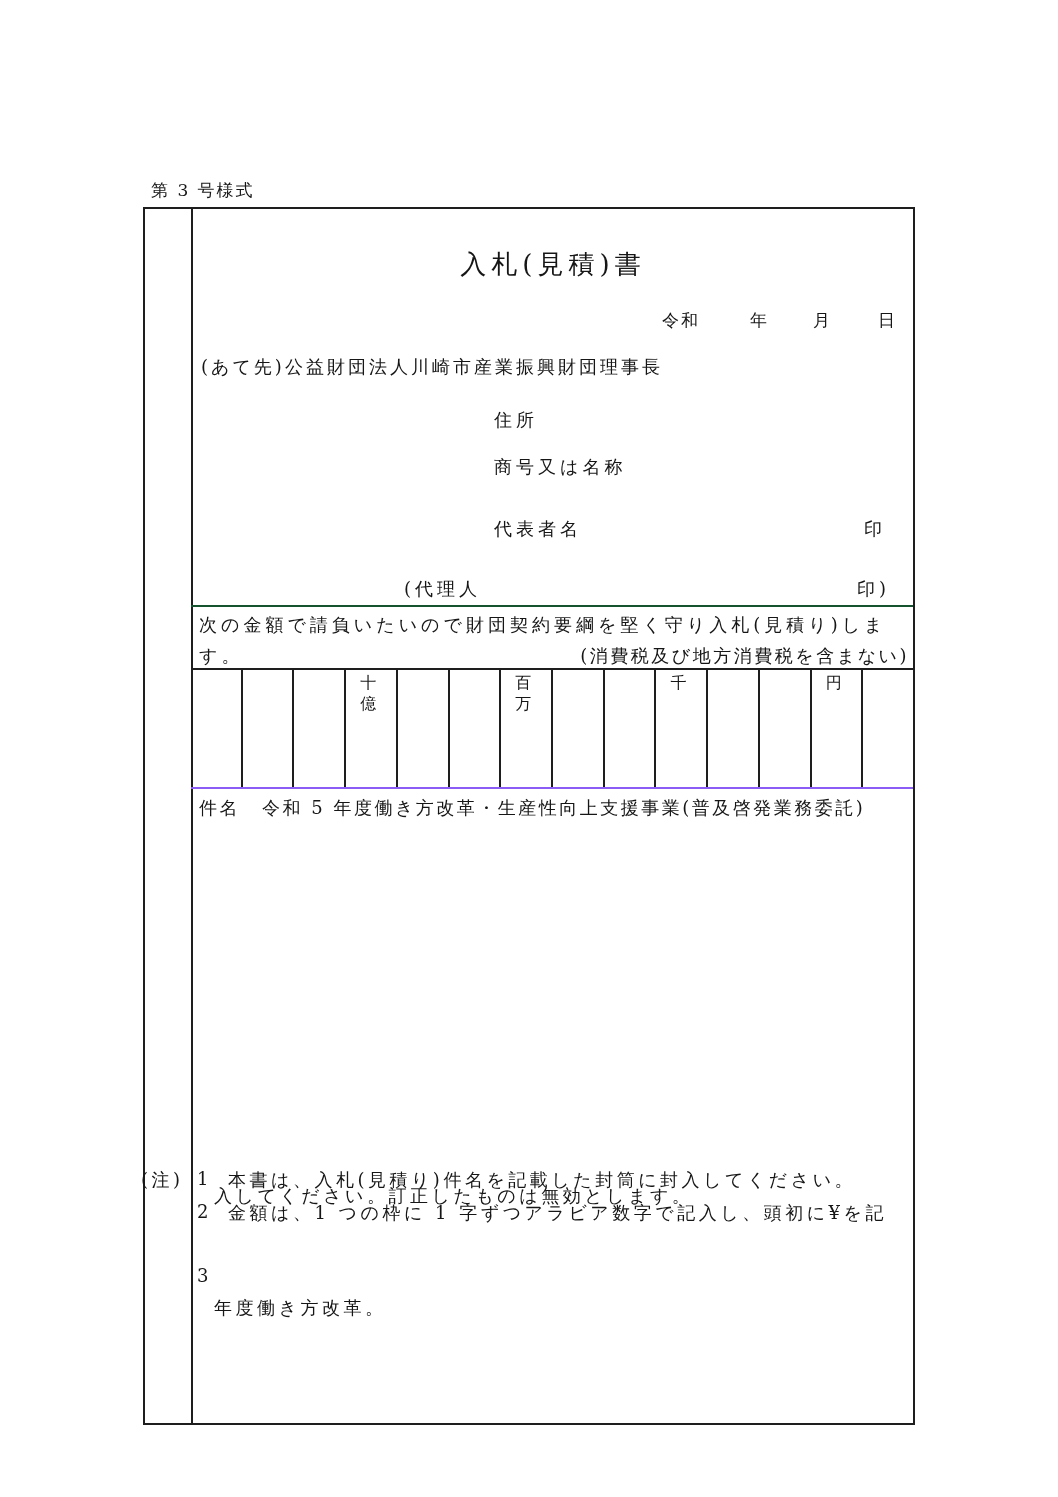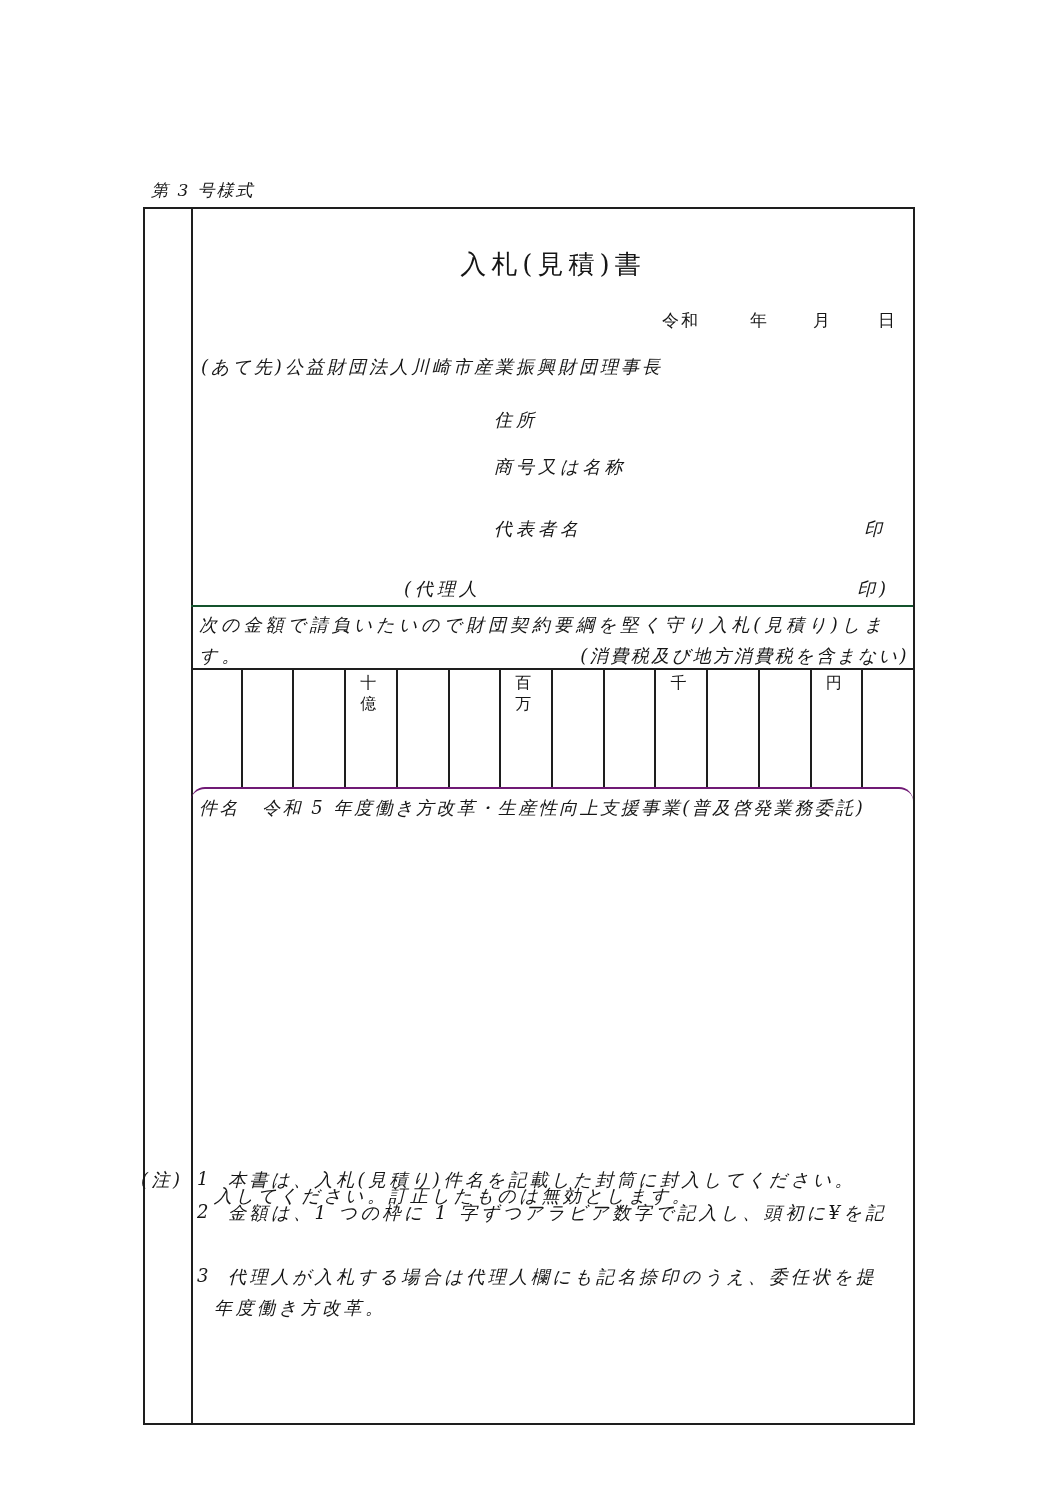--- a/index.html
+++ b/index.html
@@ -9,21 +9,21 @@
   }
   .page {
     position: relative;
     width: 1058px;
     height: 1497px;
     background: #ffffff;
     font-family: "DejaVu Serif", "Liberation Serif", serif;
     color: #161616;
     overflow: hidden;
   }
-  .abs { position: absolute; white-space: nowrap; font-style: italic; }
+  .abs { position: absolute; white-space: nowrap; }
 
   .form-label {
     left: 151px; top: 179px;
     font-size: 17px; letter-spacing: 2px;
   }
 
   
   .outer-box {
     position: absolute;
     left: 143px; top: 207px;
@@ -98,22 +98,21 @@
     line-height: 1.3;
     letter-spacing: 0;
     word-break: break-all;
     white-space: normal;
   }
 
   
   .subject-row {
     position: absolute;
     left: 46px; right: 0; top: 578px; bottom: 0;
-    border-top: 2px solid #701a75;
-    border-radius: 14px;
+    border-top: 2px solid #8b5cf6;
   }
   .subject-line { left: 8px; top: 7px; font-size: 18px; letter-spacing: 2.5px; }
   .subject-label { margin-right: 22px; }
 
   
   .notes { position: absolute; left: 0; top: 0; width: 1058px; height: 1497px; pointer-events: none; }
   .note { font-size: 18px; letter-spacing: 3.5px; }
   .nt-marker { left: 141px; }
   .nt-num    { left: 197px; }
   .nt-text   { left: 228px; }
@@ -183,17 +182,16 @@
   </div>
 
   <div class="notes">
     <span class="abs note nt-marker row1">(注)</span>
     <span class="abs note nt-num  row1">1</span>
     <span class="abs note nt-text row1">本書は、入札(見積り)件名を記載した封筒に封入してください。</span>
     <span class="abs note nt-num  row2">2</span>
     <span class="abs note nt-text row2">金額は、1 つの枠に 1 字ずつアラビア数字で記入し、頭初に¥を記</span>
     <span class="abs note nt-cont row3">入してください。訂正したものは無効とします。</span>
     <span class="abs note nt-num  row4">3</span>
-    <span class="abs note nt-text row4">代理人が入札する場合は代理人欄にも記名捺印のうえ、委任状を提</span>
     <span class="abs note nt-cont row5">年度働き方改革。</span>
   </div>
 
 </div>
 
 </body></html>

